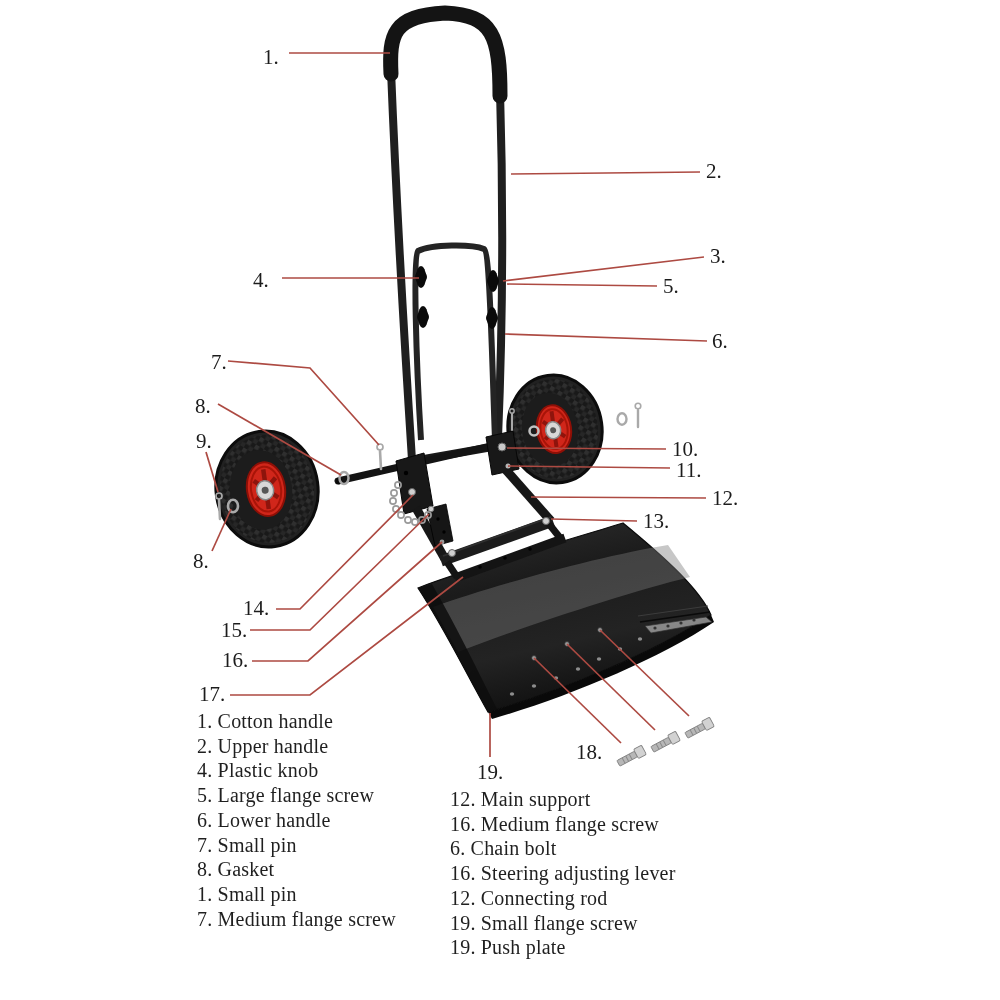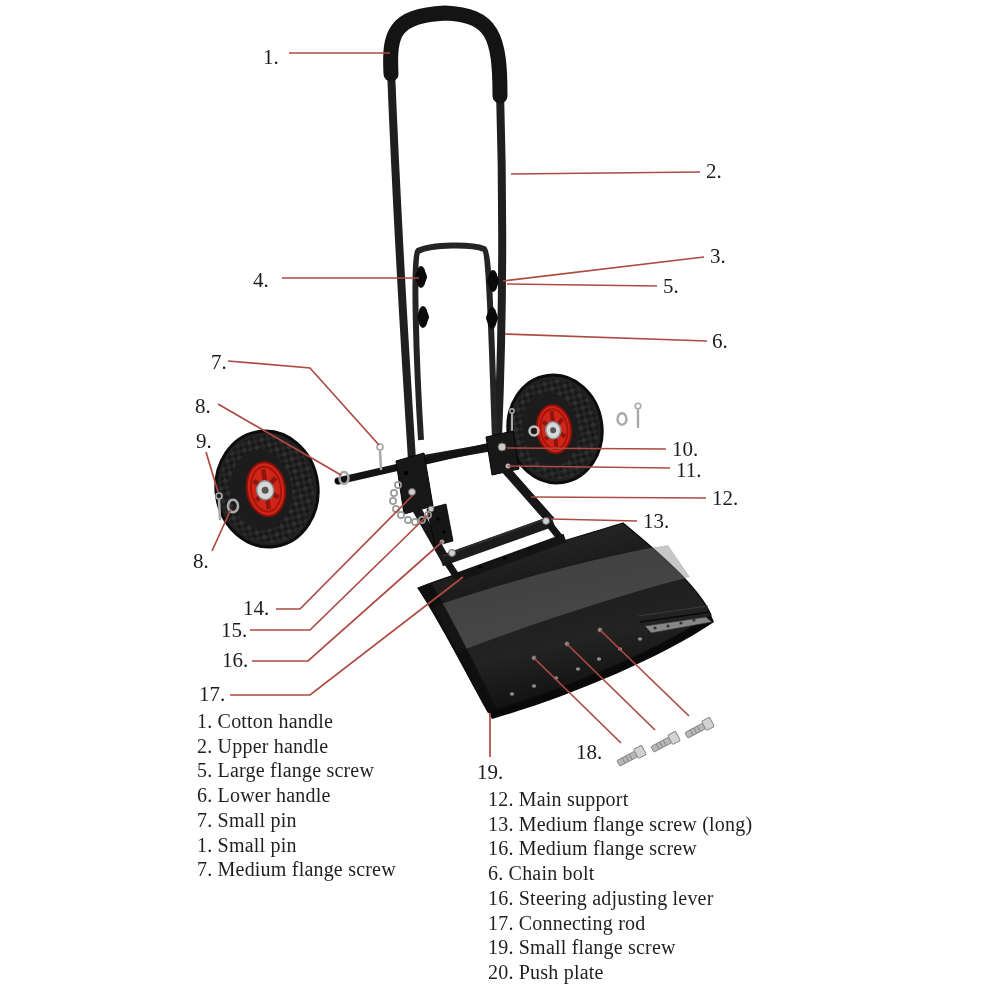--- a/index.html
+++ b/index.html
@@ -257,29 +257,30 @@
     <text class="co" x="222" y="667">16.</text>
     <text class="co" x="199" y="701">17.</text>
     <text class="co" x="576" y="759">18.</text>
     <text class="co" x="477" y="779">19.</text>
   </g>
 </svg>
 
 <div class="plist" style="left:197px;top:709px">
   <div>1. Cotton handle</div>
   <div>2. Upper handle</div>
+  <div>4. Plastic knob</div>
   <div>5. Large flange screw</div>
   <div>6. Lower handle</div>
   <div>7. Small pin</div>
+  <div>8. Gasket</div>
   <div>1. Small pin</div>
   <div>7. Medium flange screw</div>
 </div>
-<div class="plist" style="left:488px;top:787px">
+<div class="plist" style="left:450px;top:787px">
   <div>12. Main support</div>
-  <div>13. Medium flange screw (long)</div>
   <div>16. Medium flange screw</div>
   <div>6. Chain bolt</div>
   <div>16. Steering adjusting lever</div>
-  <div>17. Connecting rod</div>
+  <div>12. Connecting rod</div>
   <div>19. Small flange screw</div>
-  <div>20. Push plate</div>
+  <div>19. Push plate</div>
 </div>
 </div>
 
 </body></html>

